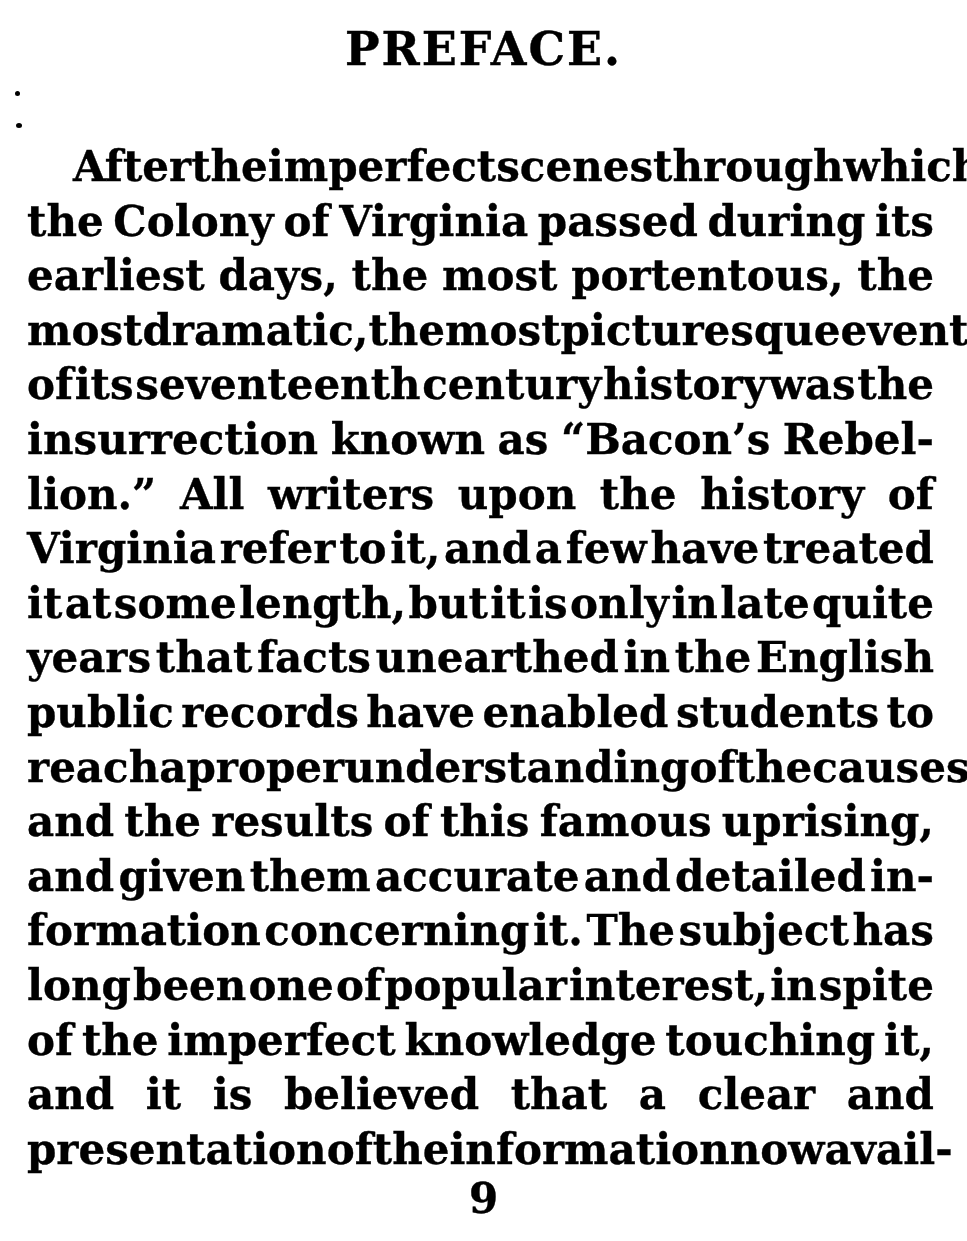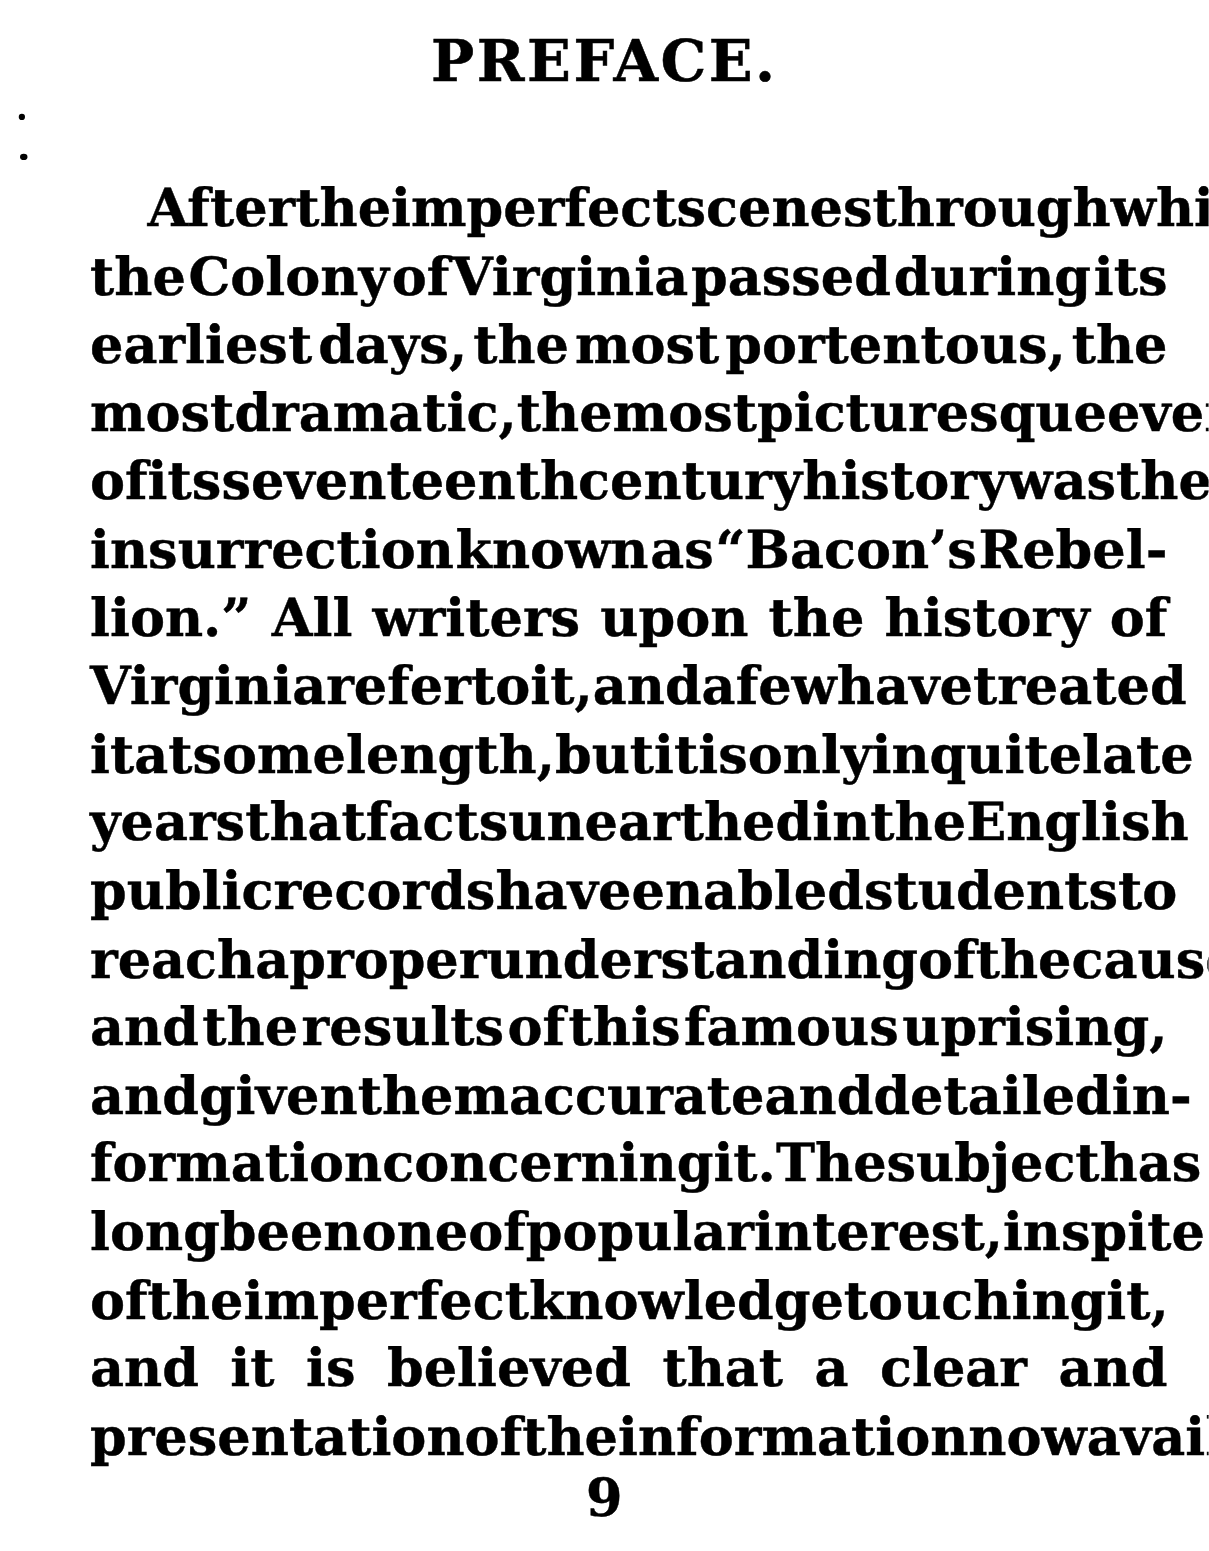--- a/index.html
+++ b/index.html
@@ -41,21 +41,20 @@
   .line {
     display: flex;
     justify-content: space-between;
     height: 54.6px;
     line-height: 54.6px;
     font-size: 42px;
     font-weight: 700;
     -webkit-text-stroke: 0.35px var(--ink);
     white-space: pre;
     overflow: visible;
-    margin-left: 45px;
   }
   .line.first { padding-left: 46px; }
   .folio {
     position: absolute;
     top: 1174px;
     left: 0;
     width: 100%;
     text-align: center;
     font-size: 42px;
     font-weight: 700;
@@ -74,21 +73,21 @@
 
   <div class="text-block">
     <div class="line first"><span>After</span><span>the</span><span>imperfect</span><span>scenes</span><span>through</span><span>which</span></div>
     <div class="line"><span>the</span><span>Colony</span><span>of</span><span>Virginia</span><span>passed</span><span>during</span><span>its</span></div>
     <div class="line"><span>earliest</span><span>days,</span><span>the</span><span>most</span><span>portentous,</span><span>the</span></div>
     <div class="line"><span>most</span><span>dramatic,</span><span>the</span><span>most</span><span>picturesque</span><span>event</span></div>
     <div class="line"><span>of</span><span>its</span><span>seventeenth</span><span>century</span><span>history</span><span>was</span><span>the</span></div>
     <div class="line"><span>insurrection</span><span>known</span><span>as</span><span>“Bacon’s</span><span>Rebel-</span></div>
     <div class="line"><span>lion.”</span><span>All</span><span>writers</span><span>upon</span><span>the</span><span>history</span><span>of</span></div>
     <div class="line"><span>Virginia</span><span>refer</span><span>to</span><span>it,</span><span>and</span><span>a</span><span>few</span><span>have</span><span>treated</span></div>
-    <div class="line"><span>it</span><span>at</span><span>some</span><span>length,</span><span>but</span><span>it</span><span>is</span><span>only</span><span>in</span><span>quite</span><span>late</span></div>
+    <div class="line"><span>it</span><span>at</span><span>some</span><span>length,</span><span>but</span><span>it</span><span>is</span><span>only</span><span>in</span><span>late</span><span>quite</span></div>
     <div class="line"><span>years</span><span>that</span><span>facts</span><span>unearthed</span><span>in</span><span>the</span><span>English</span></div>
     <div class="line"><span>public</span><span>records</span><span>have</span><span>enabled</span><span>students</span><span>to</span></div>
     <div class="line"><span>reach</span><span>a</span><span>proper</span><span>understanding</span><span>of</span><span>the</span><span>causes</span></div>
     <div class="line"><span>and</span><span>the</span><span>results</span><span>of</span><span>this</span><span>famous</span><span>uprising,</span></div>
     <div class="line"><span>and</span><span>given</span><span>them</span><span>accurate</span><span>and</span><span>detailed</span><span>in-</span></div>
     <div class="line"><span>formation</span><span>concerning</span><span>it.</span><span>The</span><span>subject</span><span>has</span></div>
     <div class="line"><span>long</span><span>been</span><span>one</span><span>of</span><span>popular</span><span>interest,</span><span>in</span><span>spite</span></div>
     <div class="line"><span>of</span><span>the</span><span>imperfect</span><span>knowledge</span><span>touching</span><span>it,</span></div>
     <div class="line"><span>and</span><span>it</span><span>is</span><span>believed</span><span>that</span><span>a</span><span>clear</span><span>and</span></div>
     <div class="line"><span>presentation</span><span>of</span><span>the</span><span>information</span><span>now</span><span>avail-</span></div>

